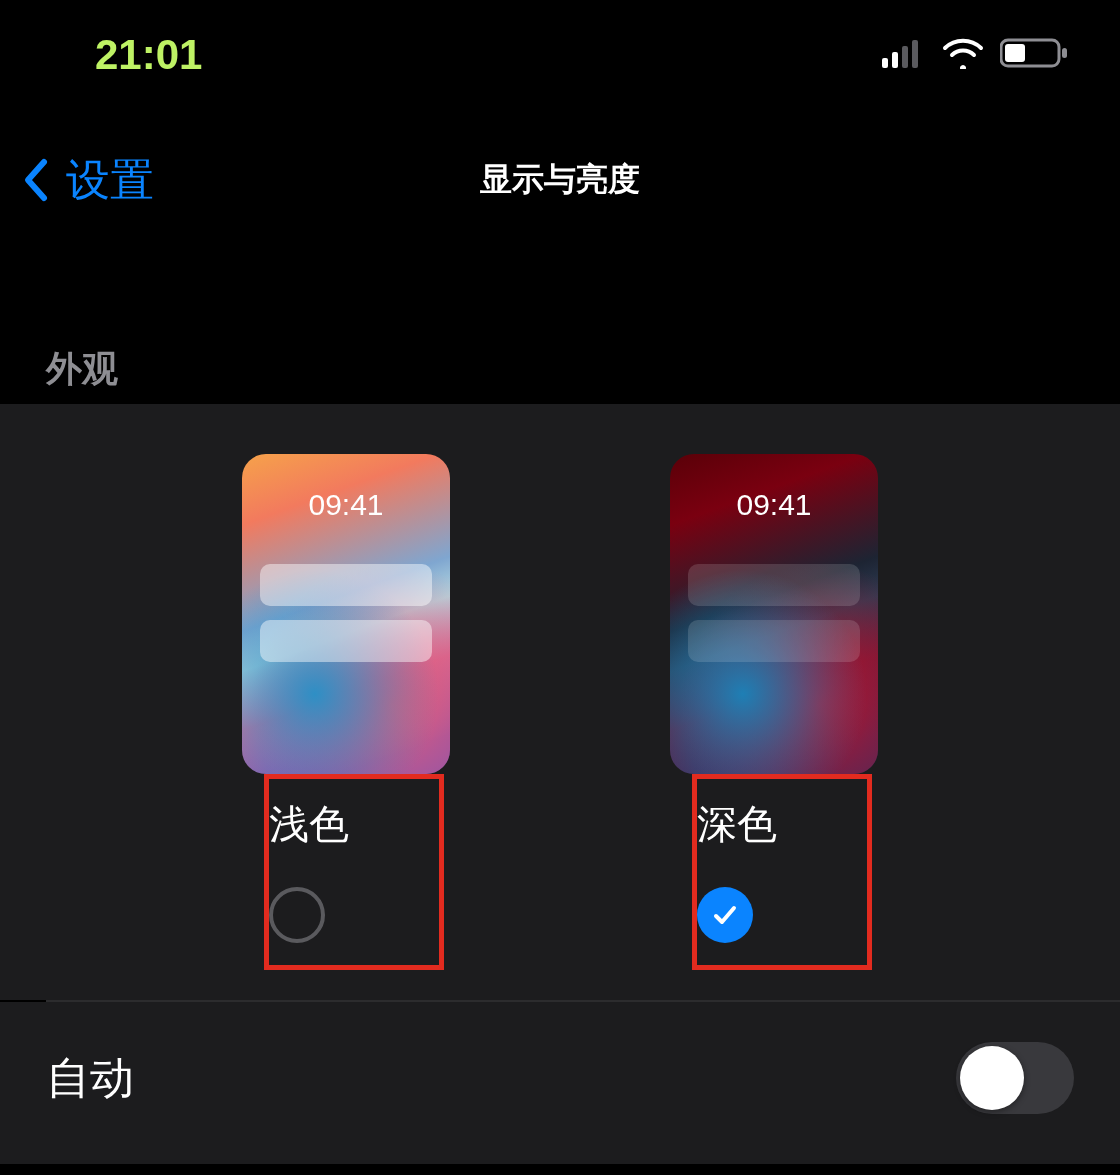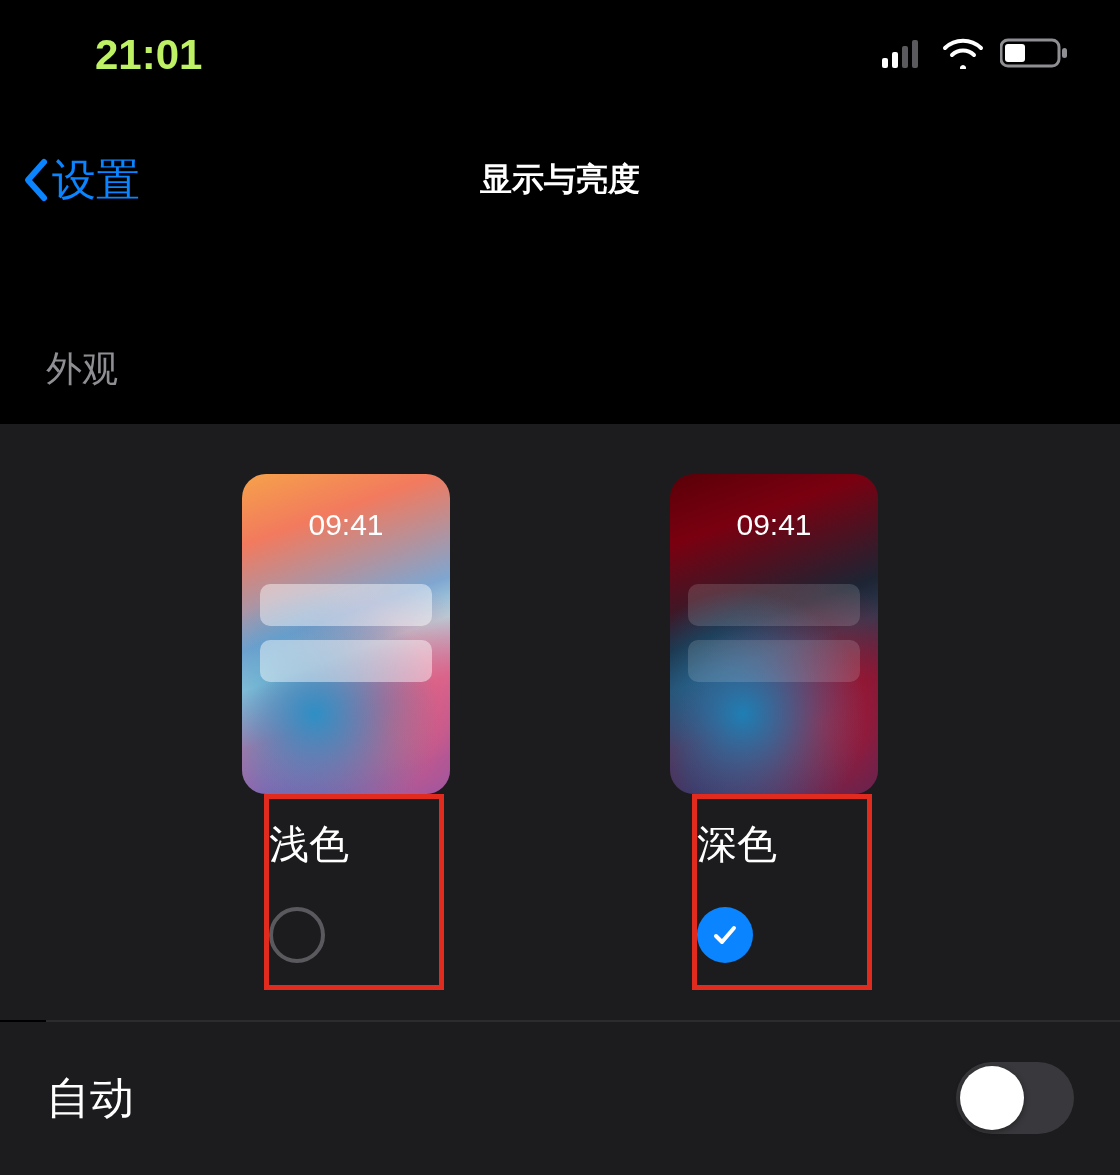--- a/index.html
+++ b/index.html
@@ -30,21 +30,21 @@
     }
     .nav-bar {
       height: 140px;
       position: relative;
       display: flex;
       align-items: center;
     }
     .back-button {
       display: flex;
       align-items: center;
-      gap: 0;
+      gap: 14px;
       color: #0a84ff;
       margin-left: 20px;
       font-size: 44px;
       font-family: Liberation Serif, serif;
     }
     .back-chevron {
       display: inline-flex;
     }
     .nav-title {
       position: absolute;
@@ -52,23 +52,24 @@
       text-align: center;
       font-size: 32px;
       font-weight: 600;
       color: #fff;
       pointer-events: none;
     }
     .content {
       background: #000;
     }
     .section-header {
-      padding: 95px 0 30px 46px;
+      padding: 95px 0 10px 46px;
       color: #8e8e93;
       font-size: 36px;
+      font-weight: bold;
     }
     .appearance-panel {
       background: #1c1c1e;
       padding: 50px 0 30px 0;
       display: flex;
       justify-content: center;
       gap: 220px;
     }
     .mode-option {
       display: flex;

